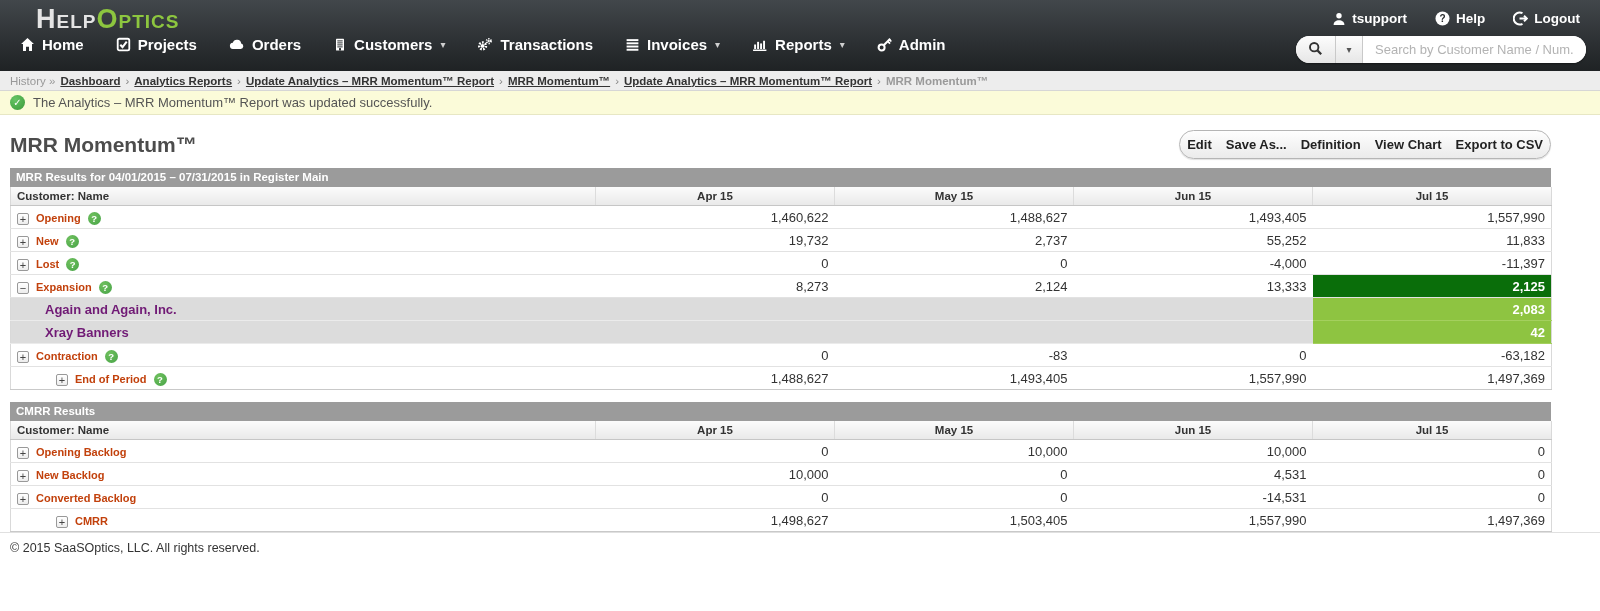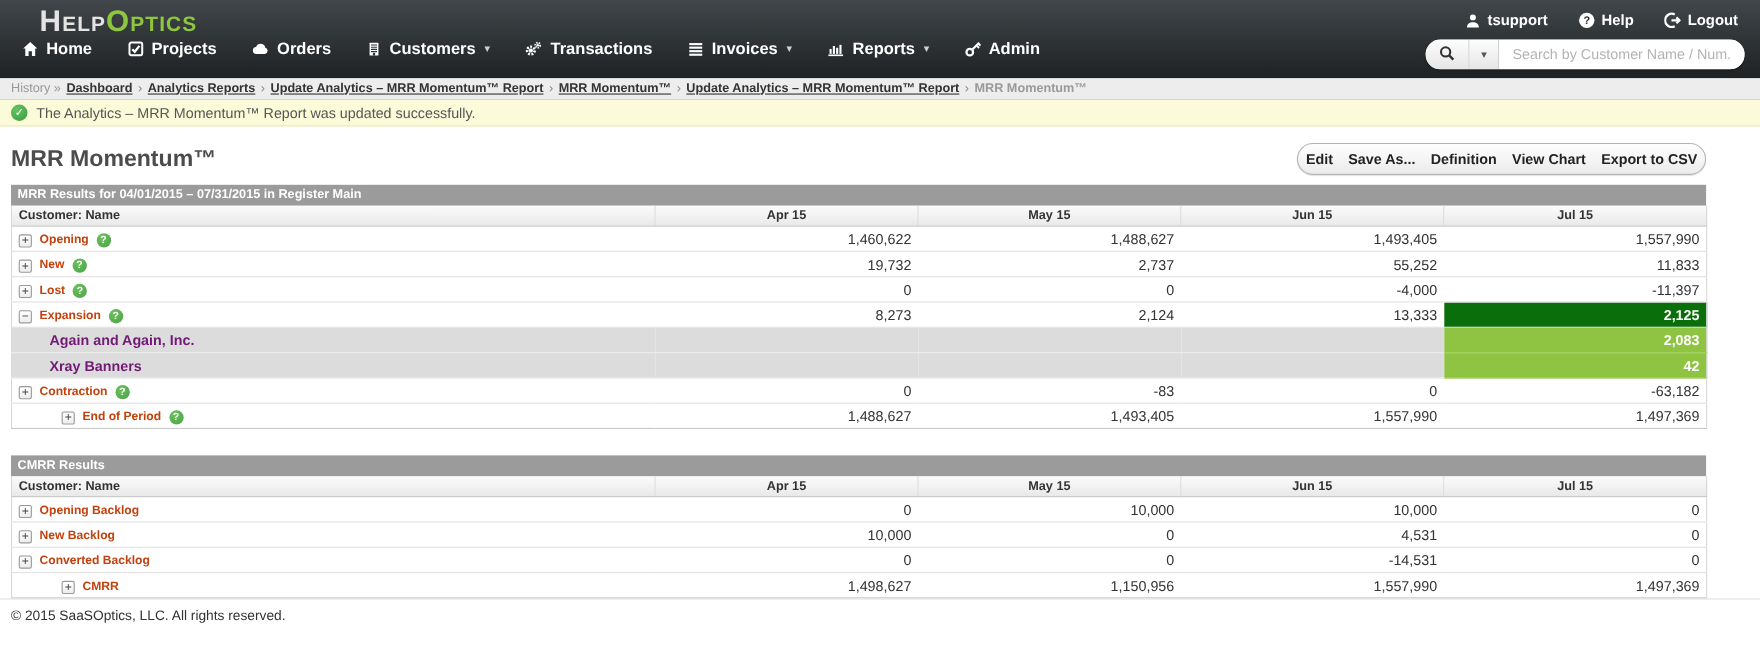--- a/index.html
+++ b/index.html
@@ -39,21 +39,21 @@
   .flash-icon { width: 15px; height: 15px; border-radius: 50%; background: radial-gradient(circle at 35% 30%, #66c465, #3a9a3a); color: #fff; font-size: 10px; font-weight: bold; display: inline-flex; align-items: center; justify-content: center; }
 
   
   .page-head { display: flex; justify-content: space-between; align-items: center; padding: 15px 49px 9px 10px; }
   h1.page-title { font-size: 21px; color: #4c4c4c; font-weight: bold; }
   .btn-group { display: flex; border: 1px solid #b5b5b5; border-radius: 15px; overflow: hidden; background: linear-gradient(180deg, #fefefe, #ebebeb); box-shadow: 0 1px 1px rgba(0,0,0,.12); }
   .btn-group button { background: transparent; border: none; font-family: "Liberation Sans", sans-serif; font-weight: bold; font-size: 13px; color: #222; padding: 6px 7px; cursor: pointer; }
 
   
   .tbl { width: 1541px; margin-left: 10px; }
-  .tbl + .tbl { margin-top: 24px; }
+  .tbl + .tbl { margin-top: 12px; }
   .tbl-title { background: #9b9b9b; color: #fff; font-weight: bold; font-size: 11.5px; padding: 3px 6px; line-height: 13px; }
   .tbl table { border-collapse: collapse; width: 100%; table-layout: fixed; border-left: 1px solid #d9d9d9; border-right: 1px solid #d9d9d9; }
   .tbl th { background: linear-gradient(180deg, #fbfbfb, #e9e9e9); border-bottom: 1px solid #c6c6c6; border-right: 1px solid #dcdcdc; font-size: 11.5px; font-weight: bold; color: #333; padding: 3px 6px; }
   .tbl th.name-col { text-align: left; }
   .tbl th.month { text-align: center; }
   .tbl th:last-child { border-right: none; }
   .tbl td { border-bottom: 1px solid #e2e2e2; height: 23px; padding: 0 6px; font-size: 13px; color: #333; }
   .tbl tr:last-child td { border-bottom: 1px solid #c9c9c9; padding-left: 45px; }
   td.num { text-align: right; }
   .expander { display: inline-block; width: 12px; height: 12px; border: 1px solid #999; border-radius: 2px; background: linear-gradient(180deg,#fff,#ededed); color: #444; font-size: 11px; line-height: 10px; text-align: center; margin-right: 7px; vertical-align: -1px; cursor: pointer; }
@@ -365,21 +365,21 @@
       <tr>
         <td><span class="expander">+</span><span class="row-label">Converted Backlog</span></td>
         <td class="num">0</td>
         <td class="num">0</td>
         <td class="num">-14,531</td>
         <td class="num">0</td>
       </tr>
       <tr>
         <td><span class="expander">+</span><span class="row-label">CMRR</span></td>
         <td class="num">1,498,627</td>
-        <td class="num">1,150,956</td>
+        <td class="num">1,503,405</td>
         <td class="num">1,557,990</td>
         <td class="num">1,497,369</td>
       </tr>
     </tbody>
   </table>
 </div>
 
 <div class="footer">
   <span>© 2015 SaaSOptics, LLC. All rights reserved.</span>
 </div>

